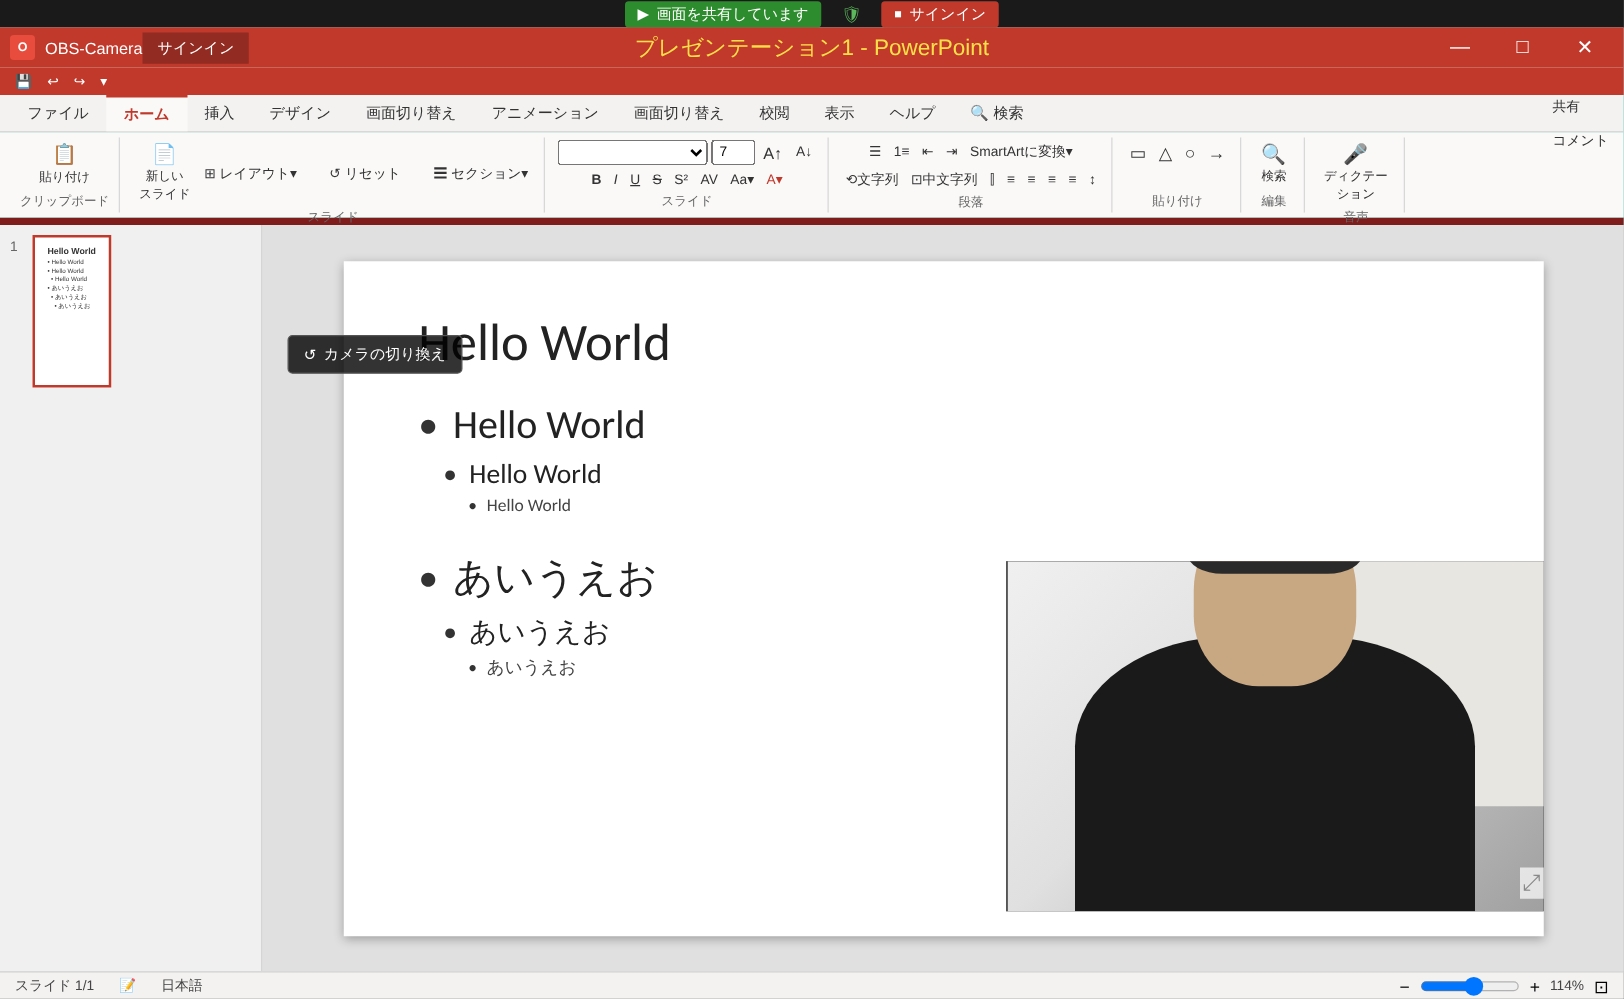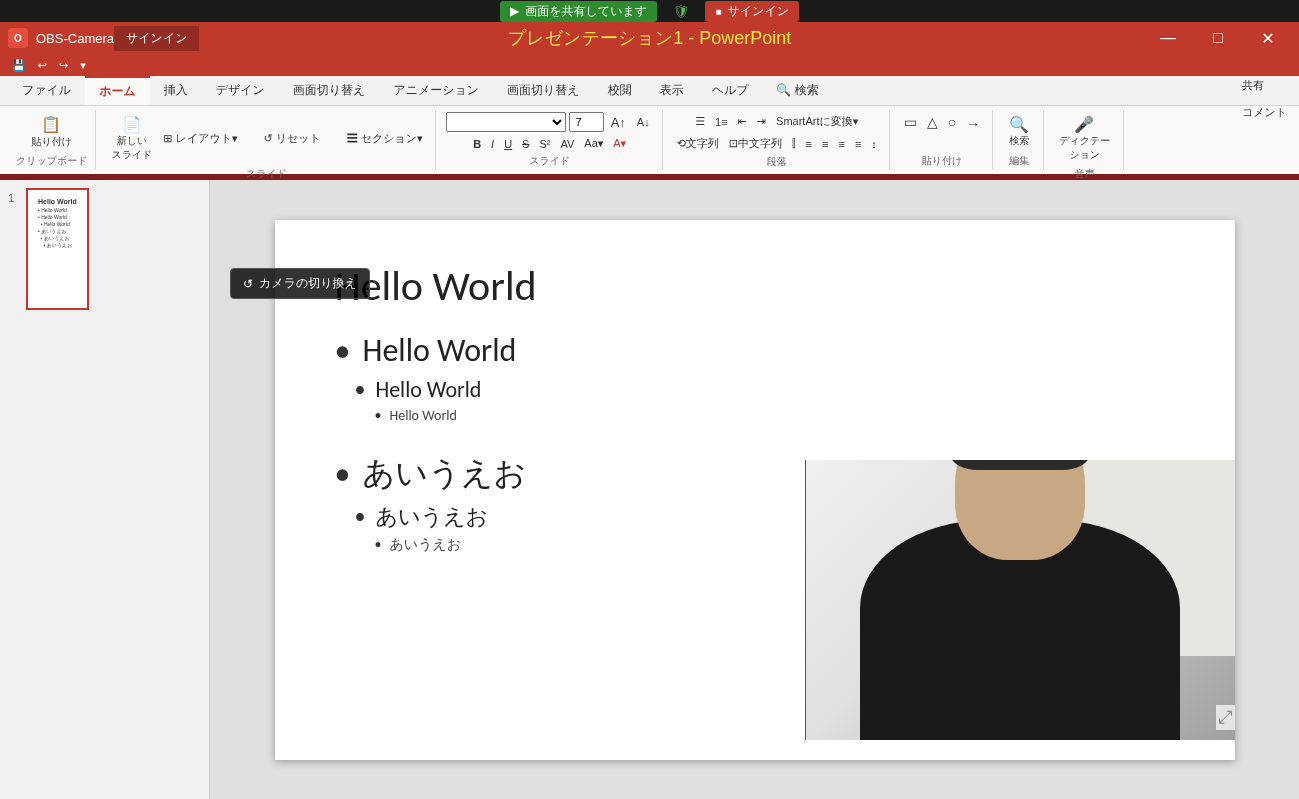--- a/index.html
+++ b/index.html
@@ -671,13 +671,25 @@
             </div>
             <div class="person-hair"></div>
           </div>
         </div>
 
         <div class="zoom-icon">⤢</div>
       </div>
     </div>
   </div>
 
+  <div class="status-bar">
+    <span>スライド 1/1</span>
+    <span>📝</span>
+    <span>日本語</span>
+    <div class="status-right">
+      <button style="border:none;background:none;cursor:pointer;font-size:14px;">−</button>
+      <input type="range" min="10" max="200" value="114" style="width: 80px;">
+      <button style="border:none;background:none;cursor:pointer;font-size:14px;">+</button>
+      <span>114%</span>
+      <button style="border:none;background:none;cursor:pointer;font-size:14px;">⊡</button>
+    </div>
+  </div>
 </div>
 
 </body></html>

